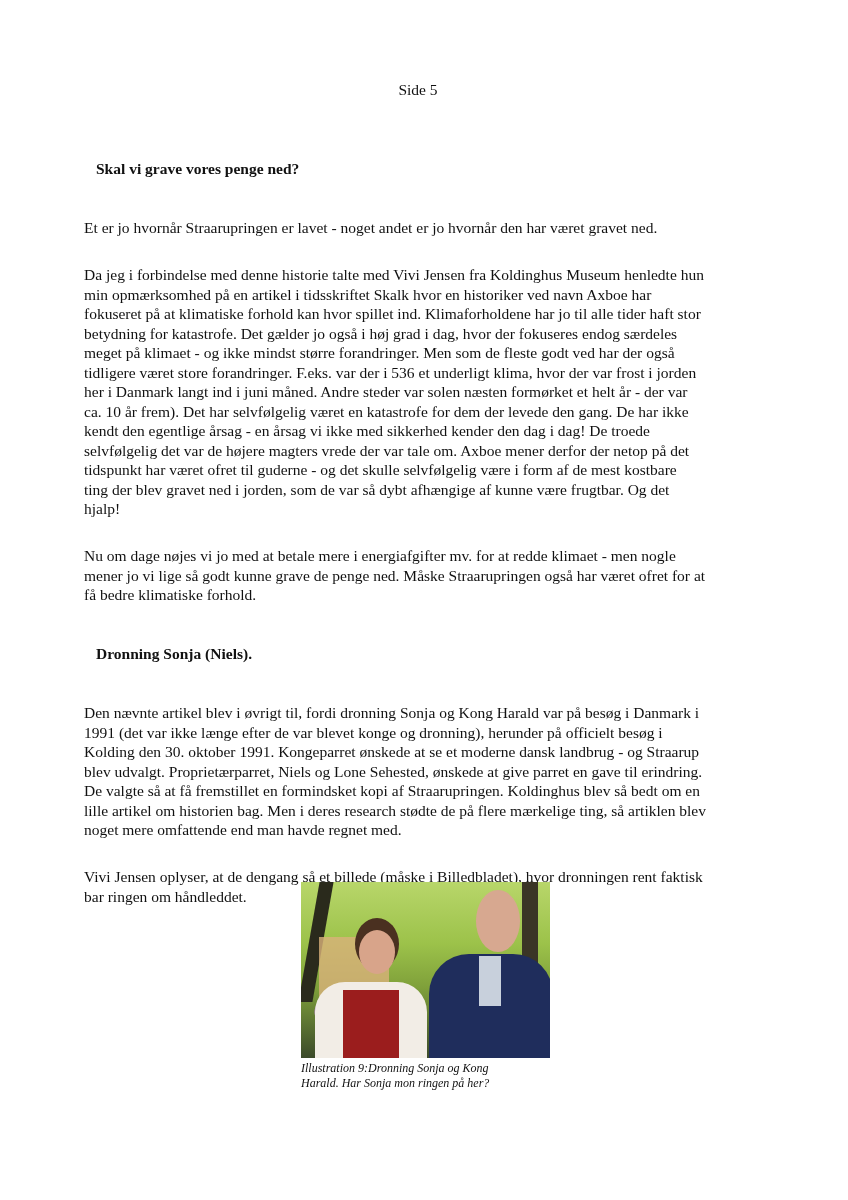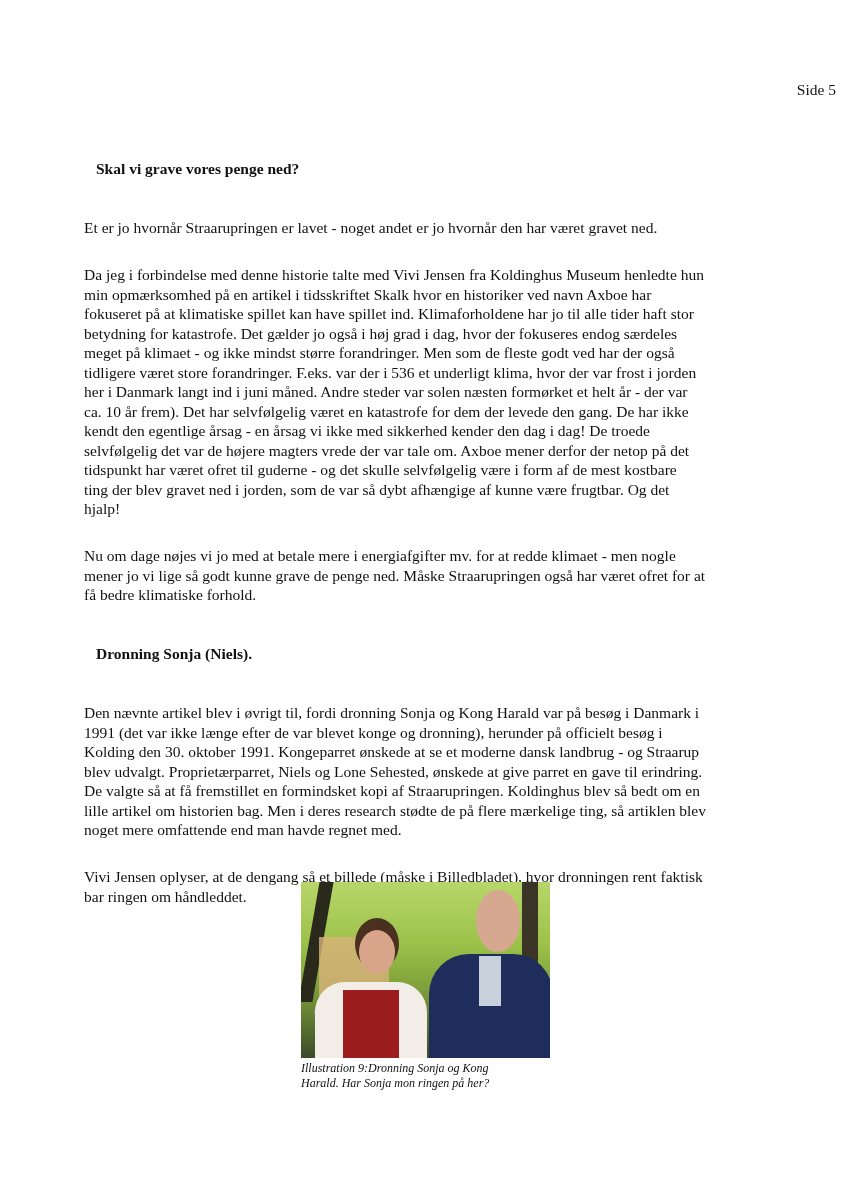--- a/index.html
+++ b/index.html
@@ -1,18 +1,18 @@
 <!DOCTYPE html>
 <html><head>
 <meta charset="utf-8">
 <style>
   html, body { margin: 0; padding: 0; background: #ffffff; }
   body { width: 848px; height: 1200px; position: relative; overflow: hidden;
          font-family: "Liberation Serif", "DejaVu Serif", serif; color: #111; }
-  .page-header { position: absolute; top: 80px; left: 0; width: 836px; text-align: right;
+  .page-header { position: absolute; top: 80px; left: 0; width: 836px; text-align: center;
                  font-size: 15.5px; line-height: 20px; }
   .content { position: absolute; left: 80px; top: 143px; width: 660px; }
   .heading { font-weight: bold; font-size: 15.5px; line-height: 19.5px; margin: 16px; }
   .para { margin: 4px; font-size: 15.5px; line-height: 19.5px; }
   .line { display: block; white-space: nowrap; }
   .gap { height: 19.5px; }
   .figure { position: absolute; left: 301px; top: 882px; width: 200px; }
   .photo { width: 249px; height: 176px; position: relative; overflow: hidden;
            background: linear-gradient(180deg, #b8d66a 0%, #9cc24a 35%, #7fa03a 60%, #3b4a2a 100%); }
   .photo .tree-l { position: absolute; left: 8px; top: 0; width: 14px; height: 120px;
@@ -45,21 +45,21 @@
   <div class="gap"></div>
 
   <p class="para">
     <span class="line">Et er jo hvornår Straarupringen er lavet - noget andet er jo hvornår den har været gravet ned.</span>
   </p>
   <div class="gap"></div>
 
   <p class="para">
     <span class="line">Da jeg i forbindelse med denne historie talte med Vivi Jensen fra Koldinghus Museum henledte hun</span>
     <span class="line">min opmærksomhed på en artikel i tidsskriftet Skalk hvor en historiker ved navn Axboe har</span>
-    <span class="line">fokuseret på at klimatiske spillet kan have spillet ind. Klimaforholdene har jo til alle tider haft stor</span>
+    <span class="line">fokuseret på at klimatiske forhold kan hvor spillet ind. Klimaforholdene har jo til alle tider haft stor</span>
     <span class="line">betydning for katastrofe. Det gælder jo også i høj grad i dag, hvor der fokuseres endog særdeles</span>
     <span class="line">meget på klimaet - og ikke mindst større forandringer. Men som de fleste godt ved har der også</span>
     <span class="line">tidligere været store forandringer. F.eks. var der i 536 et underligt klima, hvor der var frost i jorden</span>
     <span class="line">her i Danmark langt ind i juni måned. Andre steder var solen næsten formørket et helt år - der var</span>
     <span class="line">ca. 10 år frem). Det har selvfølgelig været en katastrofe for dem der levede den gang. De har ikke</span>
     <span class="line">kendt den egentlige årsag - en årsag vi ikke med sikkerhed kender den dag i dag! De troede</span>
     <span class="line">selvfølgelig det var de højere magters vrede der var tale om. Axboe mener derfor der netop på det</span>
     <span class="line">tidspunkt har været ofret til guderne - og det skulle selvfølgelig være i form af de mest kostbare</span>
     <span class="line">ting der blev gravet ned i jorden, som de var så dybt afhængige af kunne være frugtbar. Og det</span>
     <span class="line">hjalp!</span>

